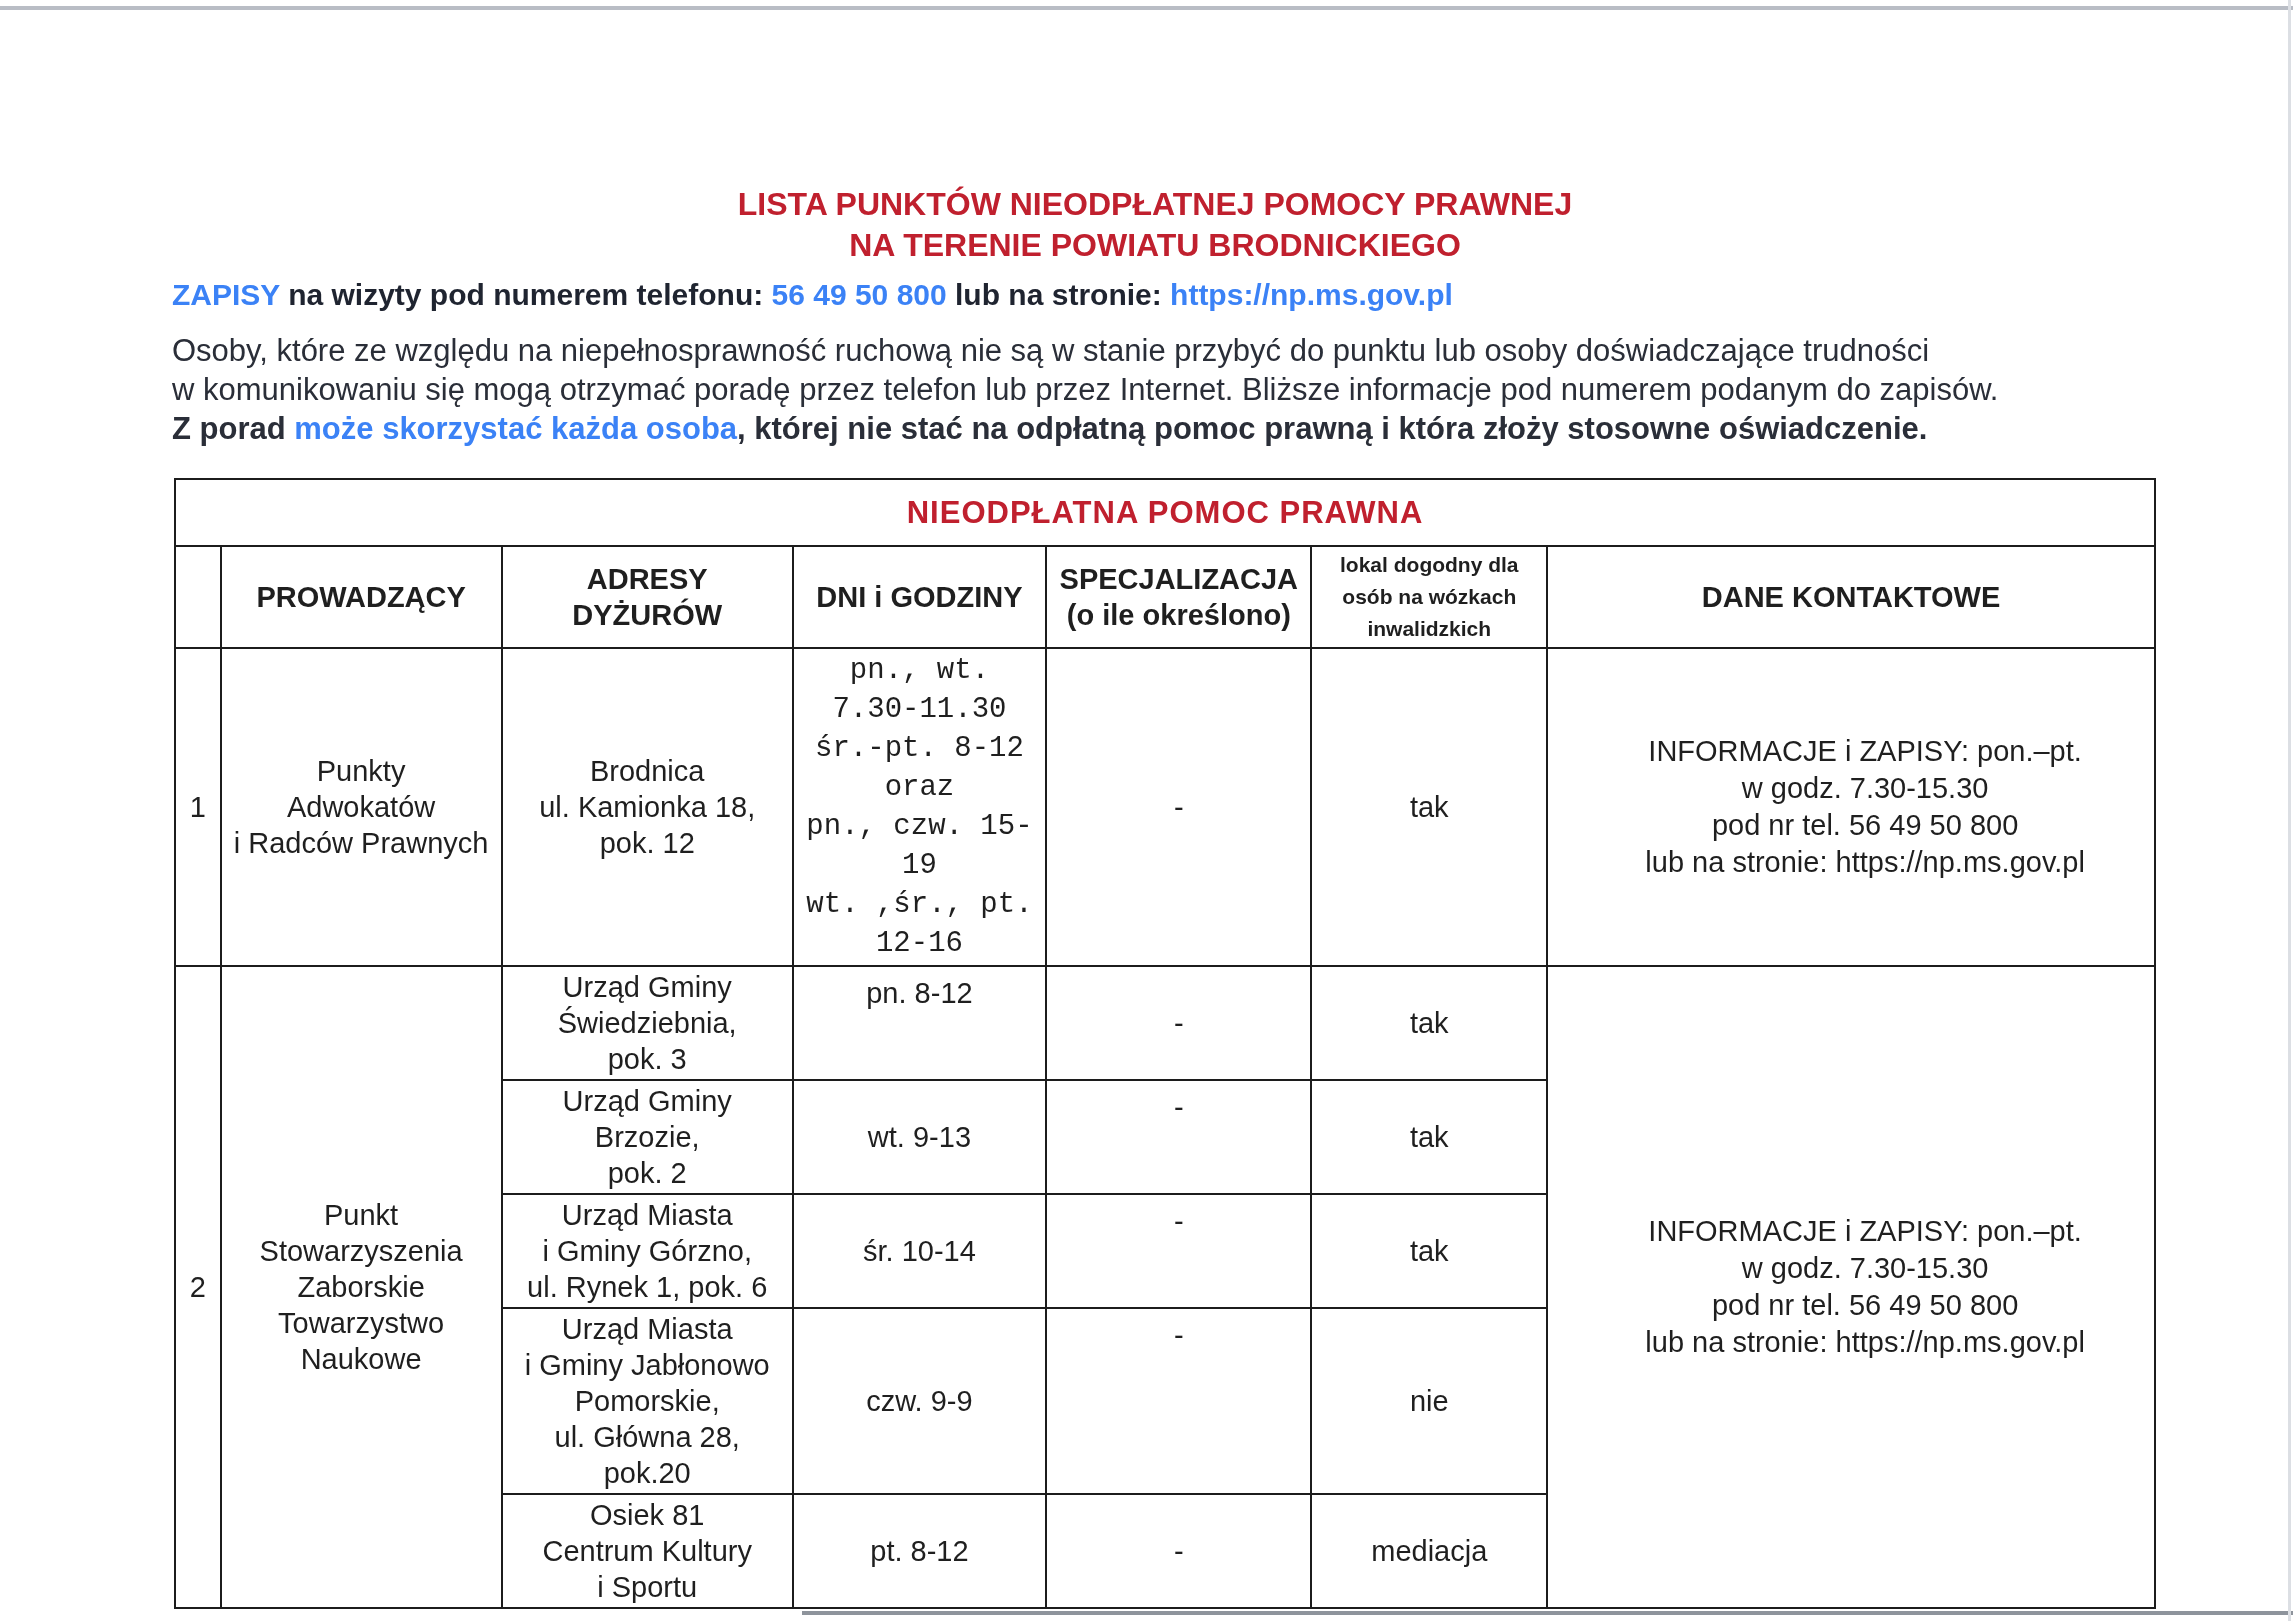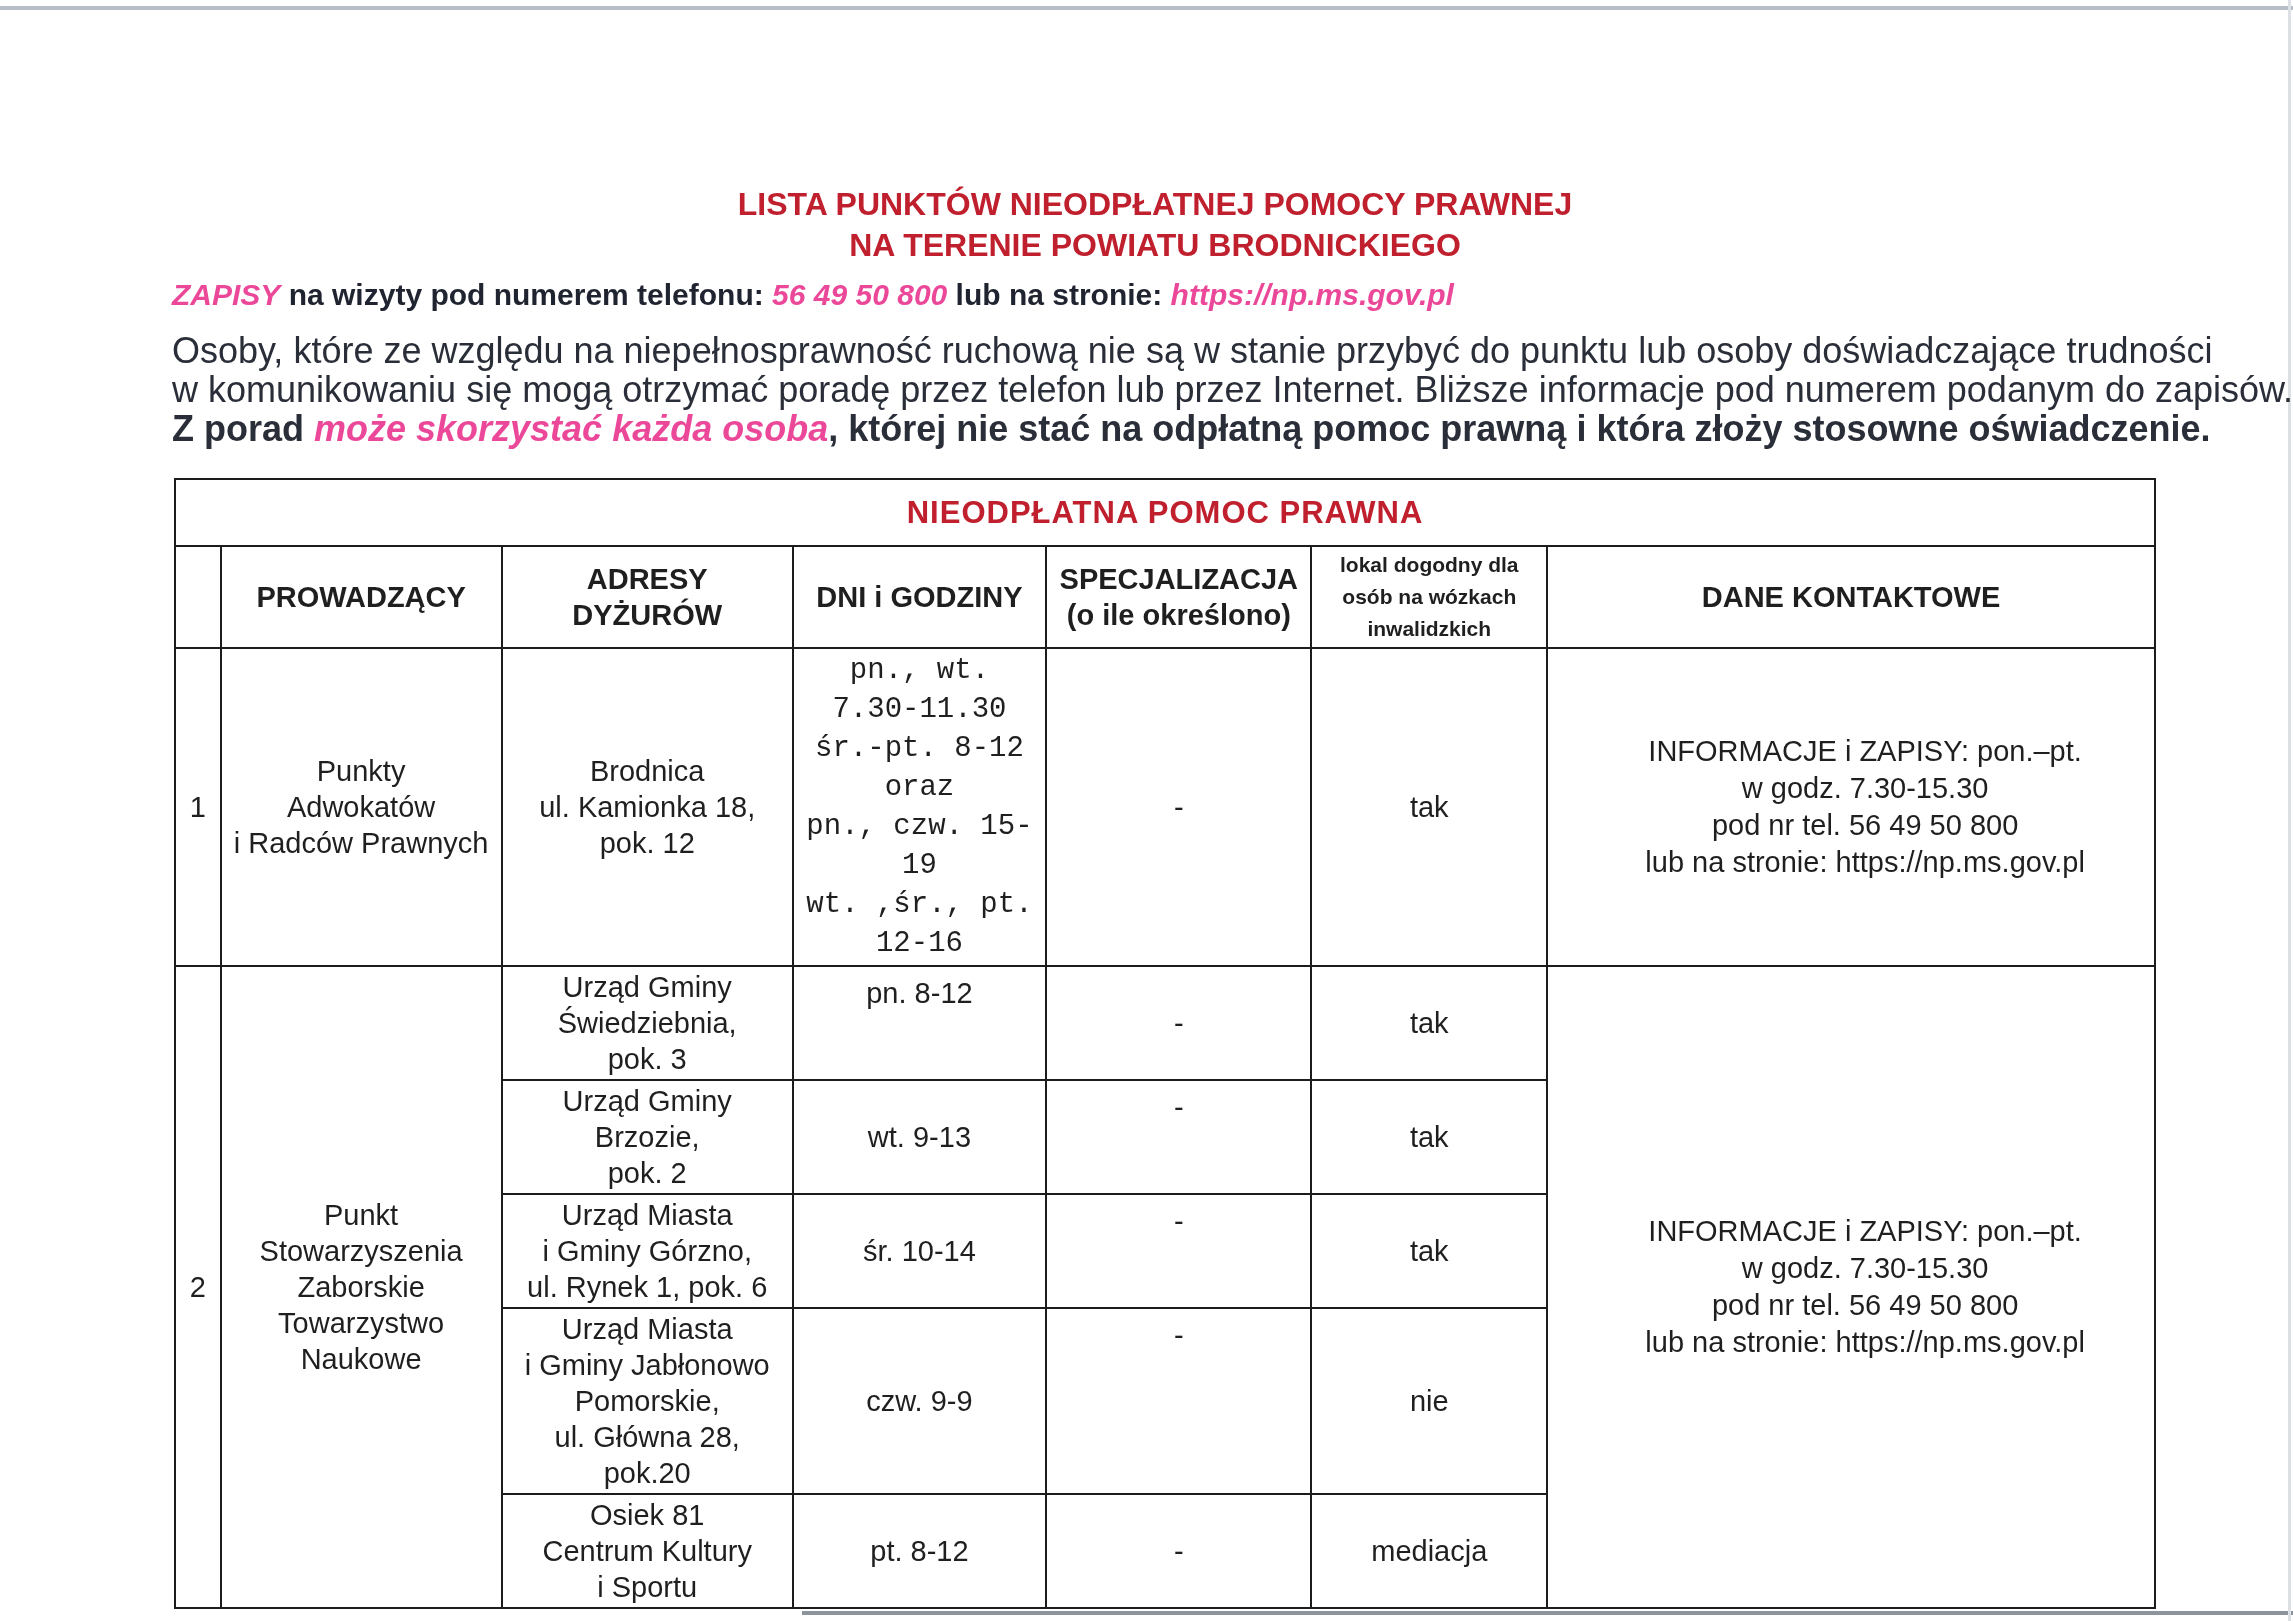--- a/index.html
+++ b/index.html
@@ -4,25 +4,25 @@
 <style>
   html,body{margin:0;padding:0;background:#e8e8e8;}
   .page{
     position:relative;width:2294px;height:1621px;background:#ffffff;
     font-family:"Liberation Sans", sans-serif;color:#1f1f1f;overflow:hidden;
   }
   .scan-top{position:absolute;top:5.9px;left:0;width:2294px;height:3.9px;background:#b9bdc5;}
   .scan-bottom{position:absolute;top:1611px;left:802px;width:1492px;height:3.9px;background:#8e949c;}
   .scan-right{position:absolute;top:0;left:2288px;width:2.9px;height:1621px;background:#dcdfe4;}
 
-  .red{color:#ec4899;font-style:italic;}
+  .red{color:#3b82f6;}
   .doc-header{position:absolute;top:184px;left:0;width:2294px;text-align:center;
     font-size:32px;font-weight:700;line-height:41px;color:#c0202e;margin-left:8px;}
   .zapisy{position:absolute;top:275px;left:172px;font-size:30px;font-weight:700;line-height:39px;color:#1f2430;}
-  .intro{position:absolute;top:331px;left:172px;font-size:36px;line-height:39px;color:#2a2e38;}
+  .intro{position:absolute;top:331px;left:172px;font-size:31px;line-height:39px;color:#2a2e38;}
   .intro .b{font-weight:700;}
 
   .table-wrap{position:absolute;top:478px;left:174px;width:1982px;}
   table{width:100%;border-collapse:collapse;table-layout:fixed;}
   td,th{border:2px solid #1c1c1c;text-align:center;vertical-align:middle;
     font-size:29px;line-height:36px;white-space:pre-line;padding:2px 5.9px;
     overflow:hidden;color:#1f1f1f;}
   .tbl-title{font-size:31px;font-weight:700;letter-spacing:1px;color:#c0202e;}
   th{font-weight:700;}
   th.small{font-size:21px;line-height:32px;}

